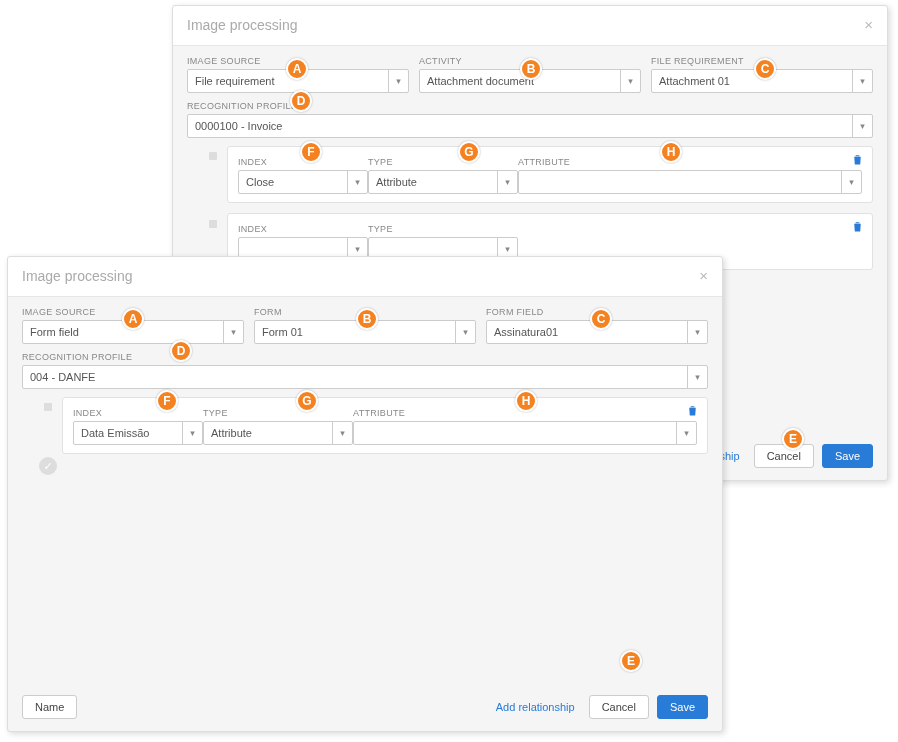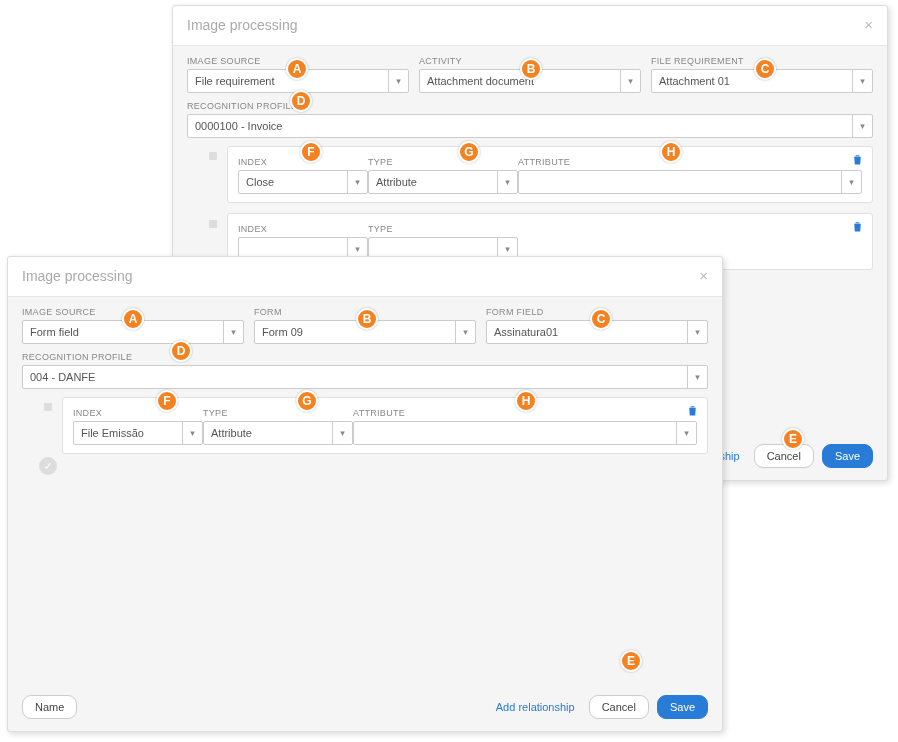--- a/index.html
+++ b/index.html
@@ -68,21 +68,21 @@
     color: #287bd6;
     font-size: 11px;
     margin-right: 6px;
     cursor: pointer;
   }
   .btn {
     border: 1px solid #ccc;
     background: #fff;
     padding: 5px 12px;
     font-size: 11px;
-    border-radius: 9px;
+    border-radius: 3px;
     cursor: pointer;
     color: #444;
   }
   .btn-primary {
     background: #287bd6;
     border-color: #287bd6;
     color: #fff;
   }
   .label {
     font-size: 9px;
@@ -311,21 +311,21 @@
         <div class="col">
           <div class="label">IMAGE SOURCE</div>
           <div class="select-wrap">
             <span>Form field</span>
             <div class="select-caret">▾</div>
           </div>
         </div>
         <div class="col">
           <div class="label">FORM</div>
           <div class="select-wrap">
-            <span>Form 09</span>
+            <span>Form 01</span>
             <div class="select-caret">▾</div>
           </div>
         </div>
         <div class="col">
           <div class="label">FORM FIELD</div>
           <div class="select-wrap">
             <span>Assinatura01</span>
             <div class="select-caret">▾</div>
           </div>
         </div>
@@ -346,21 +346,21 @@
         <div class="timeline-circle" style="top:60px;">✓</div>
 
         <div class="card">
           <svg class="del" viewBox="0 0 24 24">
               <path fill="currentColor" d="M6 7h12l-1 14H7L6 7zm3-3h6l1 2H8l1-2z"></path>
             </svg>
           <div class="crow">
             <div class="cfld idx-fld">
               <div class="label">INDEX</div>
               <div class="select-wrap">
-                <span>File Emissão</span>
+                <span>Data Emissão</span>
                 <div class="select-caret">▾</div>
               </div>
             </div>
             <div class="cfld type-fld">
               <div class="label">TYPE</div>
               <div class="select-wrap">
                 <span>Attribute</span>
                 <div class="select-caret">▾</div>
               </div>
             </div>

